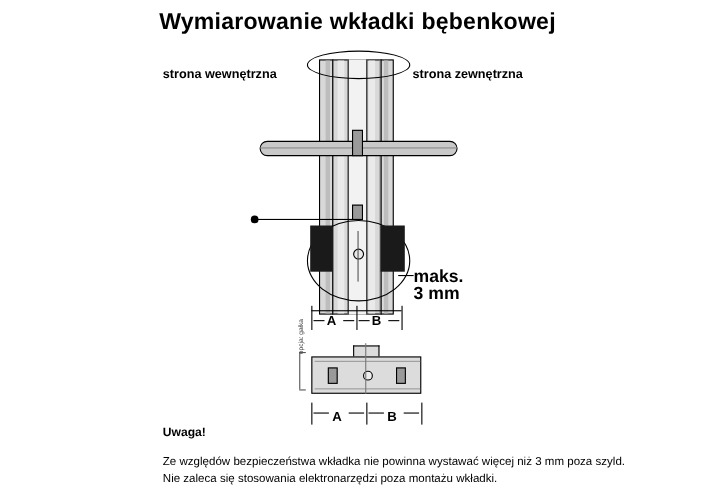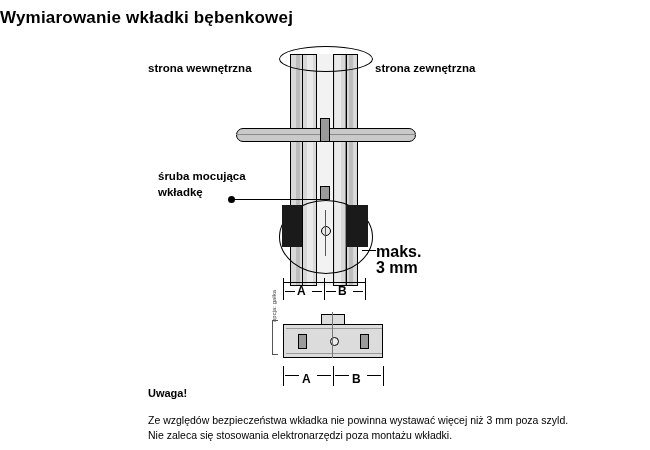--- a/index.html
+++ b/index.html
@@ -19,22 +19,22 @@
     width: 650px;
     height: 450px;
   }
   .abs { position: absolute; }
 
   
   #title {
     left: 0;
     top: 8px;
     width: 650px;
-    text-align: left;
-    font-size: 17px;
+    text-align: center;
+    font-size: 21px;
     font-weight: bold;
     letter-spacing: 0.2px;
   }
 
   
   .side-label {
     font-size: 11.5px;
     font-weight: bold;
     white-space: nowrap;
   }
@@ -224,24 +224,20 @@
 
   <div class="abs esc" style="left:282px; top:205px; width:20px; height:42px;"></div>
   <div class="abs esc" style="left:346px; top:205px; width:22px; height:42px;"></div>
 
   <div class="abs keyway" style="left:320px; top:118px; width:10px; height:24px;"></div>
   <div class="abs keyway" style="left:320px; top:186px; width:10px; height:14px;"></div>
 
   <div class="abs" style="left:321px; top:226px; width:8px; height:8px; border:1px solid #000; border-radius:50%; background:#e8e8e8;"></div>
   <div class="abs line-v" style="left:325px; top:210px; height:46px; background:#555;"></div>
 
-  <div class="abs" id="screw-callout">
-    <span>śruba mocująca</span><br>
-    <span>wkładkę</span>
-  </div>
   <div class="abs line-h" style="left:232px; top:199px; width:88px;"></div>
   <div class="abs" style="left:228px; top:196px; width:7px; height:7px; background:#000; border-radius:50%;"></div>
 
   <div class="abs" id="max-label">
     <span>maks.</span><br>
     <span>3 mm</span>
   </div>
   <div class="abs line-h" style="left:362px; top:250px; width:14px;"></div>
 
   <div class="abs line-h" style="left:283px; top:282px; width:82px;"></div>

